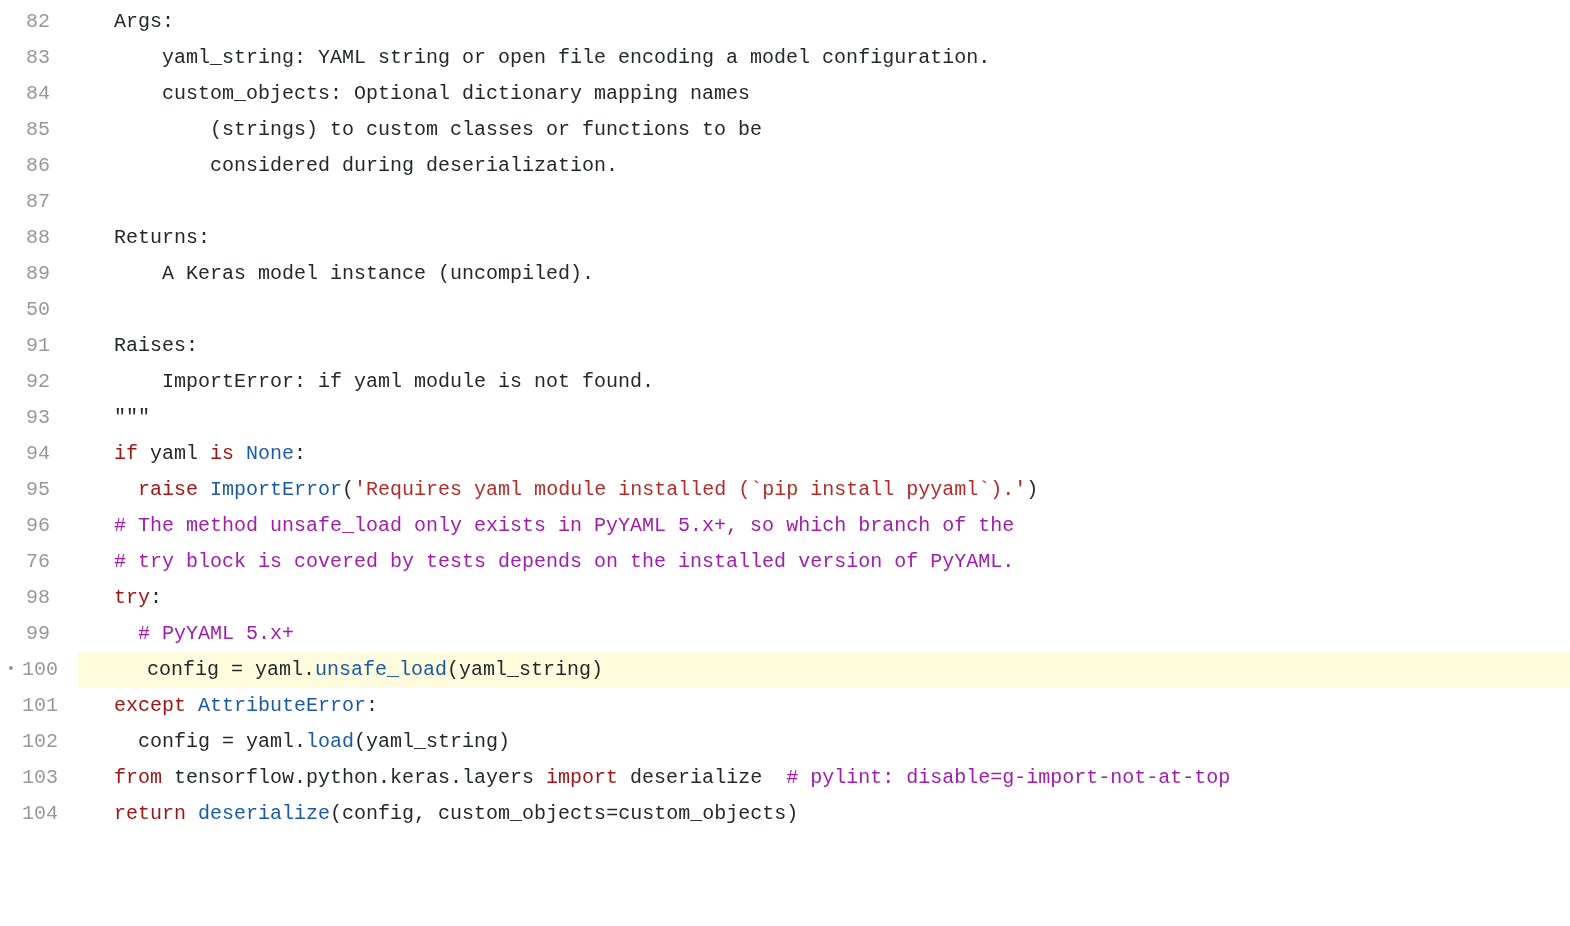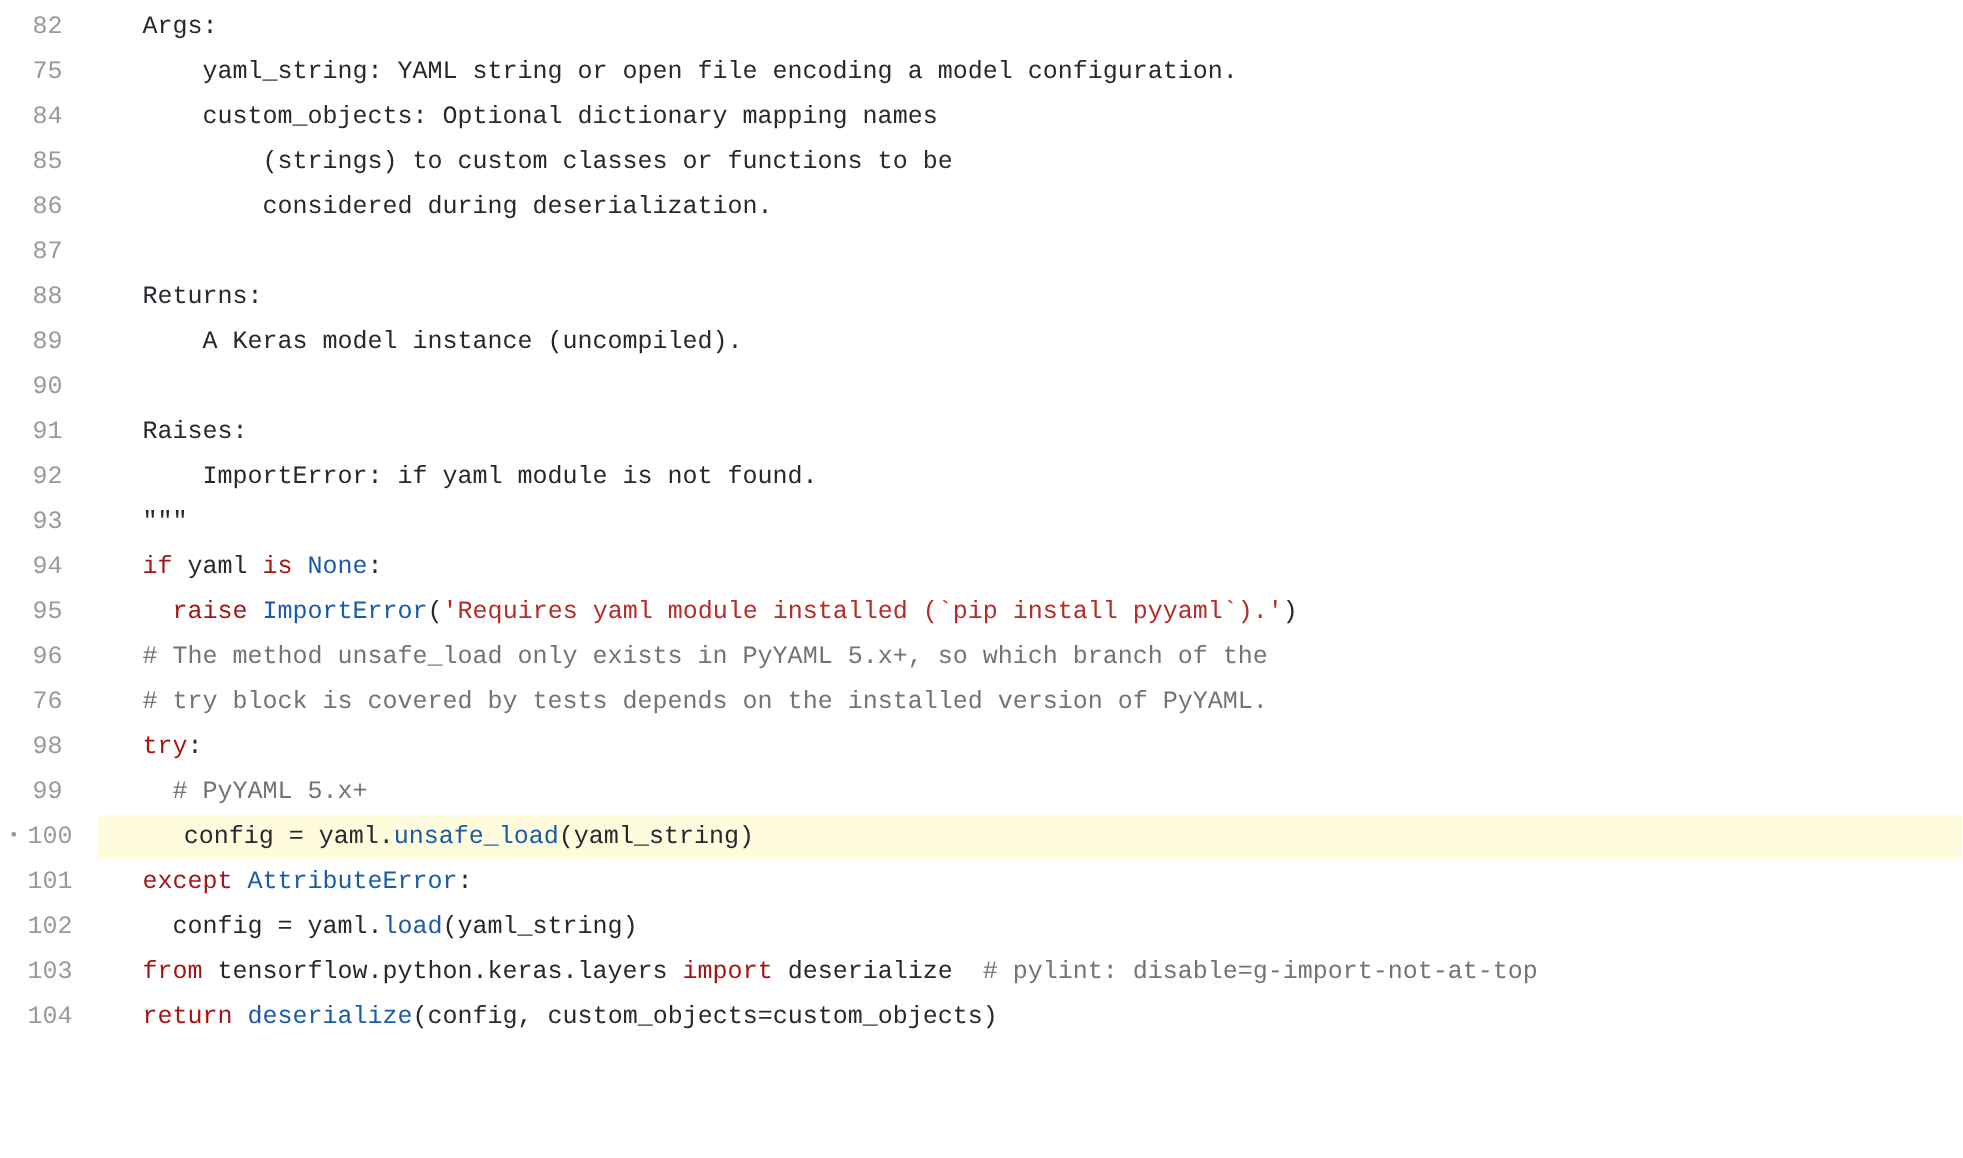--- a/index.html
+++ b/index.html
@@ -44,37 +44,37 @@
     flex: 1;
     padding-left: 12px;
   }
   .highlight .line-content {
     background: #fffbdd;
     padding-left: 21px;
   }
   .tok-keyword { color: #a31515; font-weight: 500; }
   .tok-builtin { color: #1a5ba8; }
   .tok-string  { color: #b52b27; }
-  .tok-comment { color: #737373; }
+  .tok-comment { color: #a21caf; }
   .tok-func    { color: #1a5ba8; }
   .tok-plain   { color: #24292e; }
 </style>
 </head>
 <body>
 
 <div class="code-viewer">
     <div class="code-line"><div class="marker"></div><div class="line-number">82</div><div class="line-content"><span class="tok-plain">  Args:</span></div></div>
-    <div class="code-line"><div class="marker"></div><div class="line-number">75</div><div class="line-content"><span class="tok-plain">      yaml_string: YAML string or open file encoding a model configuration.</span></div></div>
+    <div class="code-line"><div class="marker"></div><div class="line-number">83</div><div class="line-content"><span class="tok-plain">      yaml_string: YAML string or open file encoding a model configuration.</span></div></div>
     <div class="code-line"><div class="marker"></div><div class="line-number">84</div><div class="line-content"><span class="tok-plain">      custom_objects: Optional dictionary mapping names</span></div></div>
     <div class="code-line"><div class="marker"></div><div class="line-number">85</div><div class="line-content"><span class="tok-plain">          (strings) to custom classes or functions to be</span></div></div>
     <div class="code-line"><div class="marker"></div><div class="line-number">86</div><div class="line-content"><span class="tok-plain">          considered during deserialization.</span></div></div>
     <div class="code-line"><div class="marker"></div><div class="line-number">87</div><div class="line-content"><span class="tok-plain"></span></div></div>
     <div class="code-line"><div class="marker"></div><div class="line-number">88</div><div class="line-content"><span class="tok-plain">  Returns:</span></div></div>
     <div class="code-line"><div class="marker"></div><div class="line-number">89</div><div class="line-content"><span class="tok-plain">      A Keras model instance (uncompiled).</span></div></div>
-    <div class="code-line"><div class="marker"></div><div class="line-number">90</div><div class="line-content"><span class="tok-plain"></span></div></div>
+    <div class="code-line"><div class="marker"></div><div class="line-number">50</div><div class="line-content"><span class="tok-plain"></span></div></div>
     <div class="code-line"><div class="marker"></div><div class="line-number">91</div><div class="line-content"><span class="tok-plain">  Raises:</span></div></div>
     <div class="code-line"><div class="marker"></div><div class="line-number">92</div><div class="line-content"><span class="tok-plain">      ImportError: if yaml module is not found.</span></div></div>
     <div class="code-line"><div class="marker"></div><div class="line-number">93</div><div class="line-content"><span class="tok-plain">  """</span></div></div>
     <div class="code-line"><div class="marker"></div><div class="line-number">94</div><div class="line-content"><span class="tok-plain">  </span><span class="tok-keyword">if</span><span class="tok-plain"> yaml </span><span class="tok-keyword">is</span><span class="tok-plain"> </span><span class="tok-builtin">None</span><span class="tok-plain">:</span></div></div>
     <div class="code-line"><div class="marker"></div><div class="line-number">95</div><div class="line-content"><span class="tok-plain">    </span><span class="tok-keyword">raise</span><span class="tok-plain"> </span><span class="tok-builtin">ImportError</span><span class="tok-plain">(</span><span class="tok-string">'Requires yaml module installed (`pip install pyyaml`).'</span><span class="tok-plain">)</span></div></div>
     <div class="code-line"><div class="marker"></div><div class="line-number">96</div><div class="line-content"><span class="tok-plain">  </span><span class="tok-comment"># The method unsafe_load only exists in PyYAML 5.x+, so which branch of the</span></div></div>
     <div class="code-line"><div class="marker"></div><div class="line-number">76</div><div class="line-content"><span class="tok-plain">  </span><span class="tok-comment"># try block is covered by tests depends on the installed version of PyYAML.</span></div></div>
     <div class="code-line"><div class="marker"></div><div class="line-number">98</div><div class="line-content"><span class="tok-plain">  </span><span class="tok-keyword">try</span><span class="tok-plain">:</span></div></div>
     <div class="code-line"><div class="marker"></div><div class="line-number">99</div><div class="line-content"><span class="tok-plain">    </span><span class="tok-comment"># PyYAML 5.x+</span></div></div>
     <div class="code-line highlight"><div class="marker">•</div><div class="line-number">100</div><div class="line-content"><span class="tok-plain">    config </span><span class="tok-plain">=</span><span class="tok-plain"> yaml.</span><span class="tok-func">unsafe_load</span><span class="tok-plain">(yaml_string)</span></div></div>

